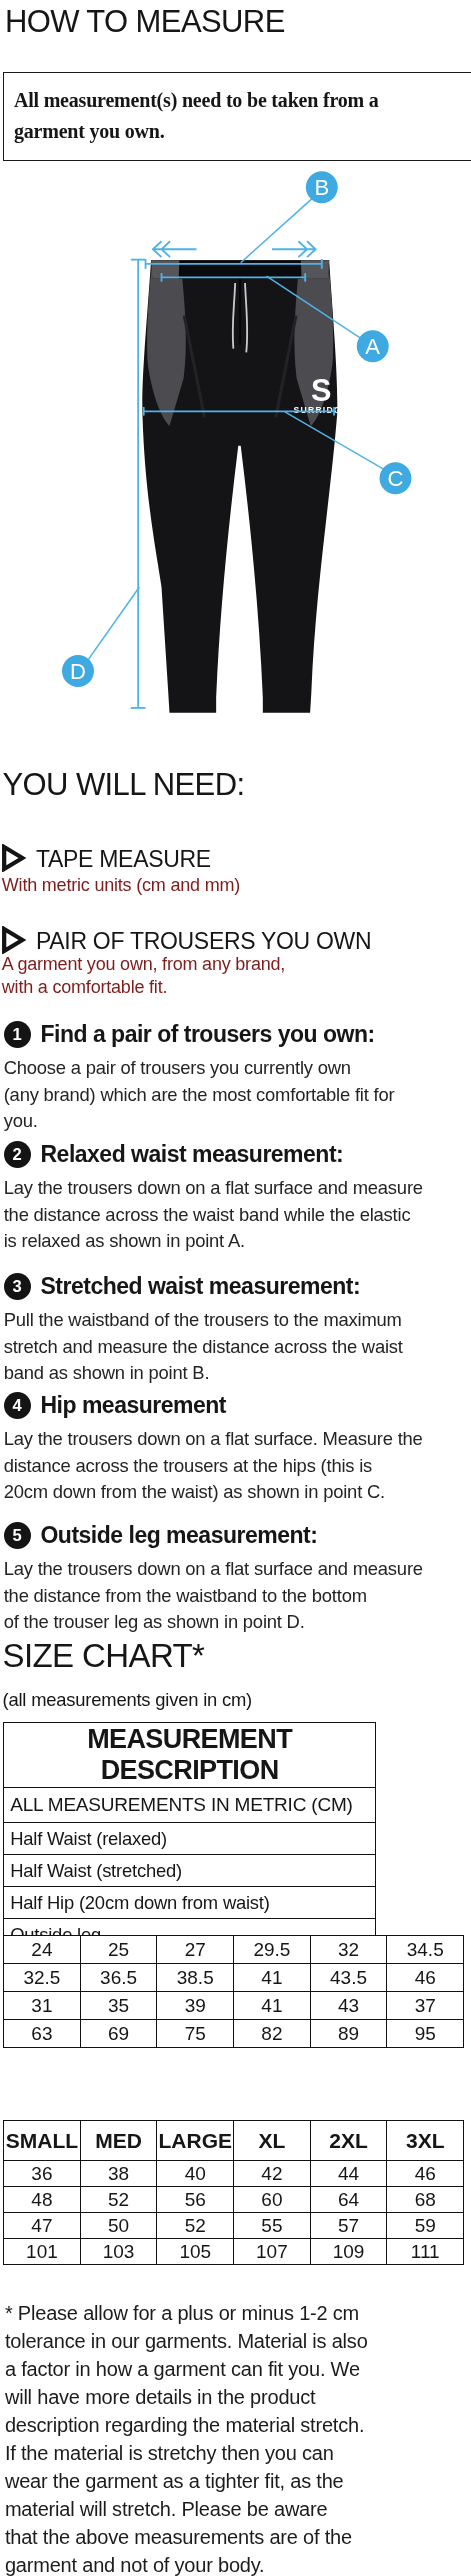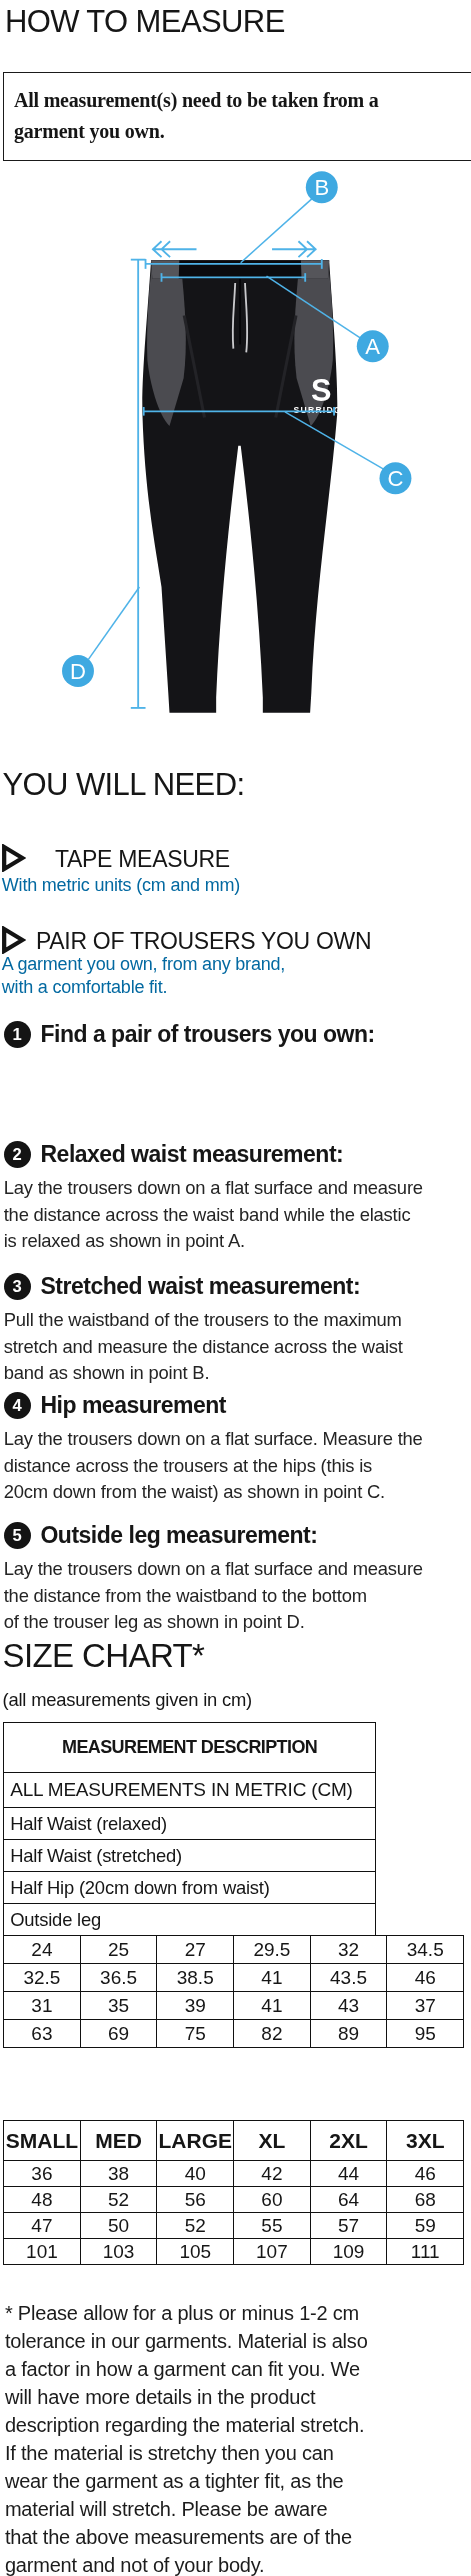--- a/index.html
+++ b/index.html
@@ -10,35 +10,35 @@
   .abs{position:absolute;}
   .h1{font-size:31px;font-weight:500;letter-spacing:-0.6px;white-space:nowrap;}
   .notice{
     left:3.1px;top:72px;width:456px;border:1.8px solid #1a1a1a;background:#fff;
     padding:12.3px 9.8px;box-sizing:content-box;
   }
   .notice-text{font-size:20px;font-weight:bold;line-height:1.55;white-space:pre-line;letter-spacing:-0.2px;font-family:Liberation Serif, serif;}
   .ywn-title{left:2.5px;top:767px;}
   .item-icon{width:24.6px;height:28px;}
   .item-title{font-size:23px;font-weight:500;letter-spacing:-0.3px;white-space:nowrap;}
-  .item-desc{font-size:18px;line-height:23px;color:#0369a1;white-space:pre-line;letter-spacing:-0.2px;}
+  .item-desc{font-size:18px;line-height:23px;color:#7f1d1d;white-space:pre-line;letter-spacing:-0.2px;}
   .step{left:3.7px;width:464px;}
   .step-head{display:flex;align-items:center;gap:9.8px;}
   .badge{
     width:27px;height:27px;border-radius:50%;background:#141414;color:#fff;flex:0 0 27px;
     display:flex;align-items:center;justify-content:center;font-size:16.6px;font-weight:bold;
   }
   .step-title{font-size:23px;font-weight:600;letter-spacing:-0.5px;white-space:nowrap;}
   .step-body{margin-top:7.4px;font-size:18.4px;line-height:26.4px;color:#242424;white-space:pre-line;letter-spacing:-0.2px;}
   .sc-title{left:2.5px;top:1637px;font-size:33px;}
   .sc-sub{left:2.5px;top:1689px;font-size:18.4px;letter-spacing:-0.2px;}
   table{border-collapse:collapse;table-layout:fixed;background:#fff;}
   .desc-table{left:3.1px;top:1722px;width:373px;}
   .desc-table td{border:1.8px solid #111;}
-  .desc-head{height:47px;text-align:center;font-size:18px;font-weight:bold;letter-spacing:-0.6px;margin-top:40px;}
+  .desc-head{height:47px;text-align:center;font-size:27px;font-weight:bold;letter-spacing:-0.6px;margin-top:40px;}
   .desc-sub{height:32px;font-size:19px;font-weight:normal;padding-left:6.1px;letter-spacing:-0.2px;}
   .desc-row{height:29px;font-size:18.4px;padding-left:6.1px;letter-spacing:-0.2px;}
   .size-table{width:461px;left:3.1px;}
   .size-table th,.size-table td{border:1.8px solid #111;text-align:center;}
   .size-table th{height:37px;font-size:21px;font-weight:bold;}
   .jr td{height:25px;font-size:19px;}
   .ad td{height:23px;font-size:19px;}
   .footnote{left:4.9px;top:2299px;width:460px;font-size:20px;line-height:28px;white-space:pre-line;letter-spacing:-0.2px;color:#1c1c1c;}
 </style>
 </head>
@@ -103,35 +103,38 @@
     <circle cx="127" cy="837" r="26" fill="#3FA9E1"></circle>
     <text x="127" y="850">D</text>
   </g>
 </svg>
 
 <div class="abs h1 ywn-title">YOU WILL NEED:</div>
 
 <svg class="abs item-icon" style="left:1.2px;top:844px;" viewBox="0 0 40 46">
   <path d="M5,5 L35,23 L5,41 Z" fill="#fff" stroke="#141414" stroke-width="7" stroke-linejoin="miter"></path>
 </svg>
-<div class="abs item-title" style="left:36px;top:846px;margin-left:19px;">TAPE MEASURE</div>
+<div class="abs item-title" style="left:36px;top:846px;">TAPE MEASURE</div>
 <div class="abs item-desc" style="left:1.8px;top:874px;">With metric units (cm and mm)</div>
 
 <svg class="abs item-icon" style="left:1.2px;top:926px;" viewBox="0 0 40 46">
   <path d="M5,5 L35,23 L5,41 Z" fill="#fff" stroke="#141414" stroke-width="7" stroke-linejoin="miter"></path>
 </svg>
 <div class="abs item-title" style="left:36px;top:928px;">PAIR OF TROUSERS YOU OWN</div>
 <div class="abs item-desc" style="left:1.8px;top:953px;">A garment you own, from any brand,
 with a comfortable fit.</div>
 
 <div class="abs step" style="top:1021px;">
   <div class="step-head">
     <span class="badge">1</span>
     <span class="step-title">Find a pair of trousers you own:</span>
   </div>
+  <div class="step-body">Choose a pair of trousers you currently own
+(any brand) which are the most comfortable fit for
+you.</div>
 </div>
 
 <div class="abs step" style="top:1141px;">
   <div class="step-head">
     <span class="badge">2</span>
     <span class="step-title">Relaxed waist measurement:</span>
   </div>
   <div class="step-body">Lay the trousers down on a flat surface and measure
 the distance across the waist band while the elastic
 is relaxed as shown in point A.</div>

